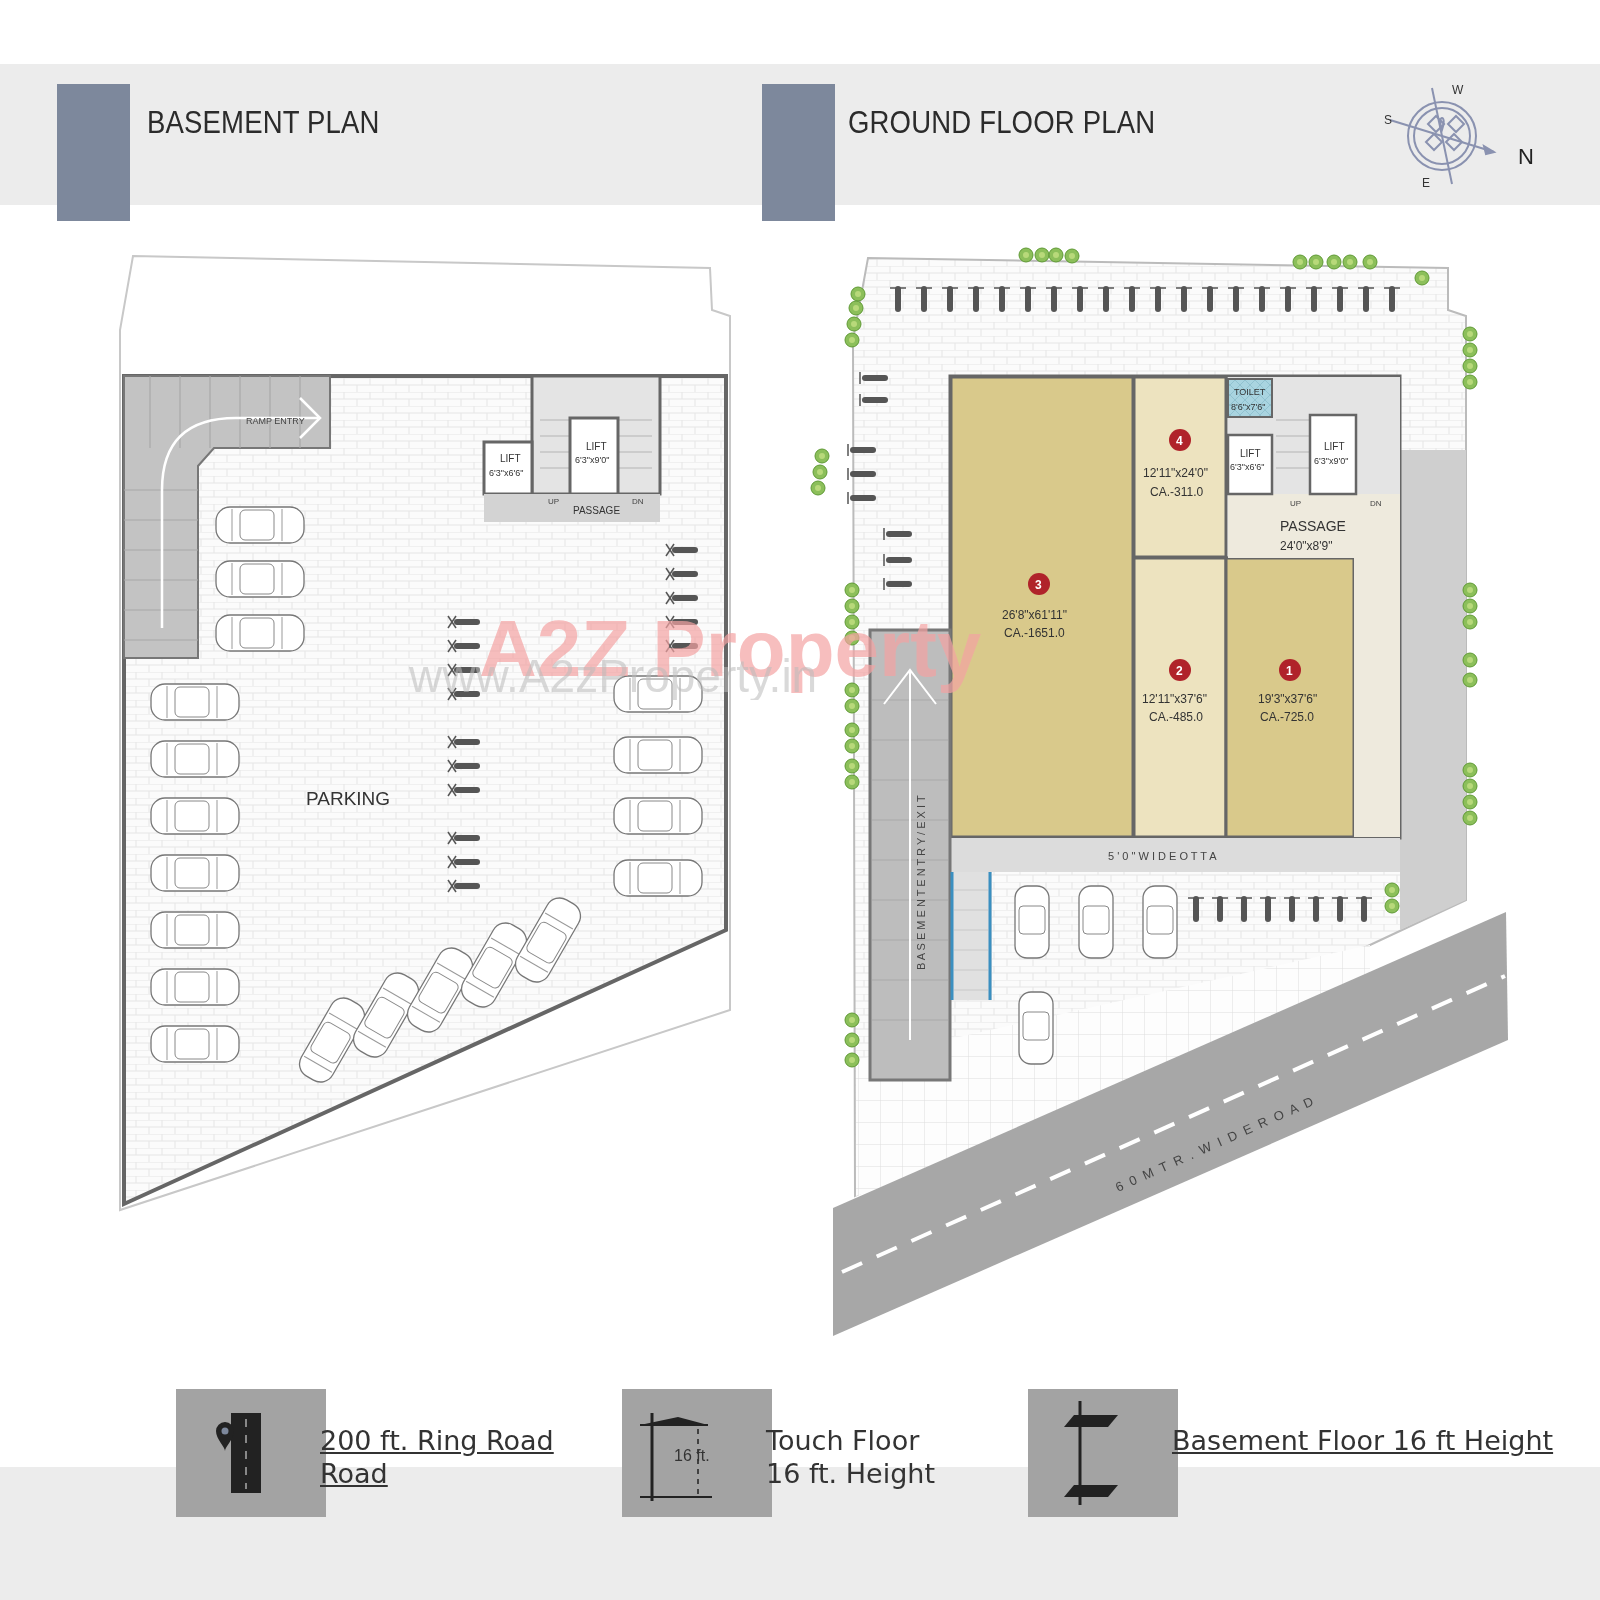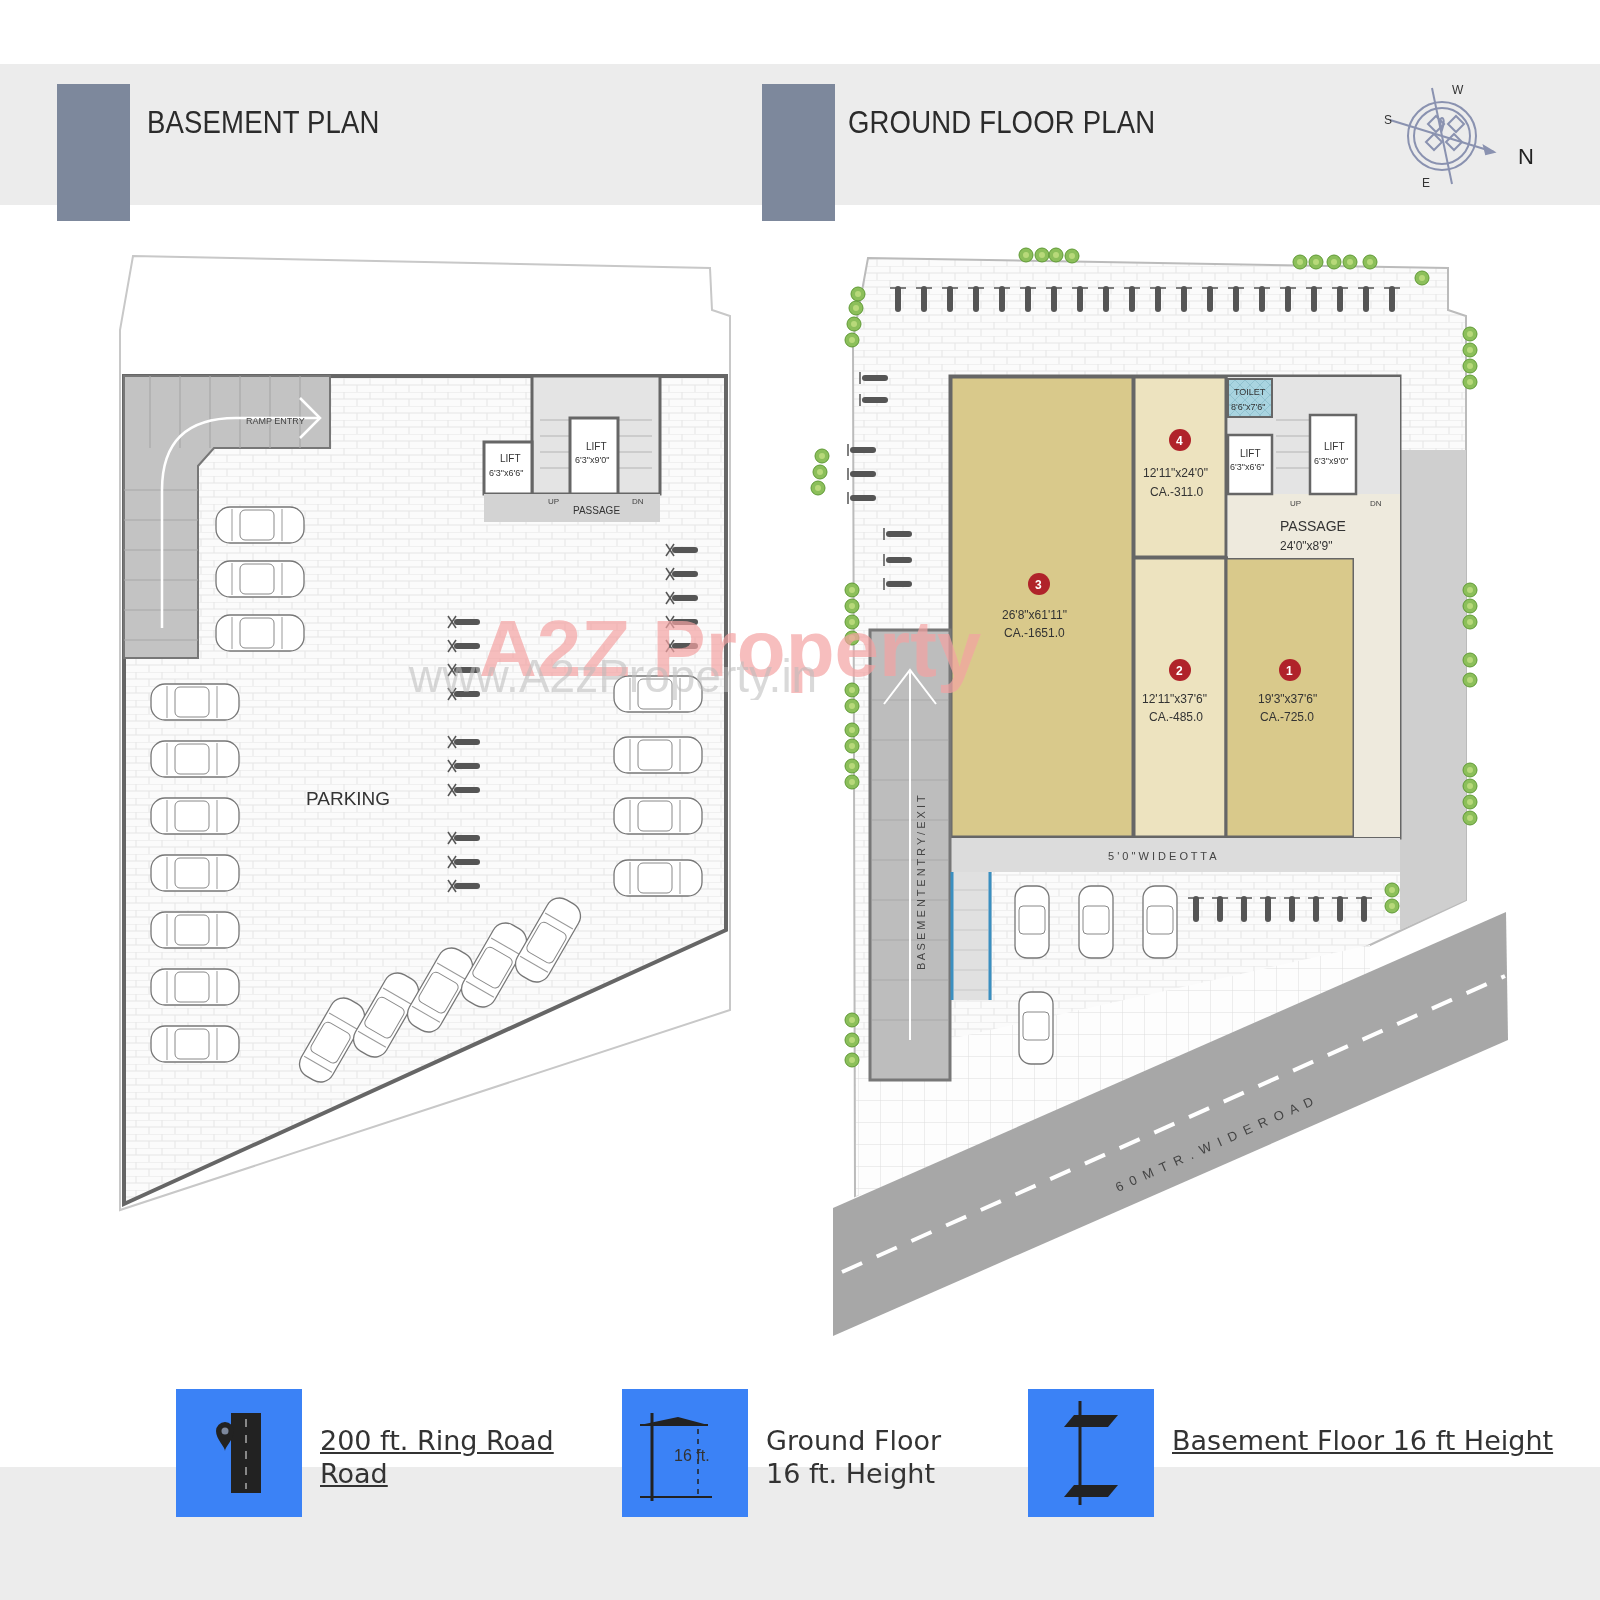--- a/index.html
+++ b/index.html
@@ -1,21 +1,21 @@
 <!DOCTYPE html>
 <html><head>
 <meta charset="utf-8">
 <style>
   html,body{margin:0;padding:0;background:#fff;}
   body{width:1600px;height:1600px;position:relative;overflow:hidden;font-family:"Liberation Sans",sans-serif;color:#333;}
   .band{position:absolute;left:0;width:1600px;background:#ececec;}
   .title-block{position:absolute;background:#7d889c;}
   .plan-title{position:absolute;font-family:"Liberation Sans",sans-serif;font-size:32px;color:#2b2b2b;letter-spacing:0.2px;transform:scaleX(0.86);transform-origin:left top;}
   svg text{font-family:"Liberation Sans",sans-serif;}
-  .feat-box{position:absolute;width:126px;height:128px;background:#3b82f6;}
+  .feat-box{position:absolute;width:150px;height:128px;background:#a3a3a3;}
   .feat-text{position:absolute;font-family:"DejaVu Sans",sans-serif;font-size:27px;line-height:33px;color:#333;font-weight:normal;}
   .feat-text span{display:block;}
   .watermark{position:absolute;pointer-events:none;margin-left:9px;}
 </style>
 </head>
 <body>
 
 <div class="band" style="top:64px;height:141px;"></div>
 <div class="band" style="top:1467px;height:133px;"></div>
 
@@ -399,21 +399,21 @@
   <svg width="128" height="128" viewBox="0 0 128 128">
     <line x1="30" y1="24" x2="30" y2="112" stroke="#222" stroke-width="3"></line>
     <path d="M18,36 H86 L56,28 Z" fill="#222"></path>
     <line x1="18" y1="36" x2="86" y2="36" stroke="#222" stroke-width="2"></line>
     <line x1="76" y1="40" x2="76" y2="108" stroke="#222" stroke-width="1.5" stroke-dasharray="5 5"></line>
     <line x1="18" y1="108" x2="90" y2="108" stroke="#222" stroke-width="2"></line>
     <text x="52" y="72" font-size="16" fill="#333">16 ft.</text>
   </svg>
 </div>
 <div class="feat-text" style="left:766px;top:1424px;">
-  <span>Ground Floor</span>
+  <span>Touch Floor</span>
   <span>16 ft. Height</span>
 </div>
 
 <div class="feat-box" style="left:1028px;top:1389px;">
   <svg width="128" height="128" viewBox="0 0 128 128">
     <line x1="52" y1="12" x2="52" y2="116" stroke="#222" stroke-width="3"></line>
     <path d="M46,26 H90 L80,38 H36 Z" fill="#222"></path>
     <path d="M46,96 H90 L80,108 H36 Z" fill="#222"></path>
   </svg>
 </div>

